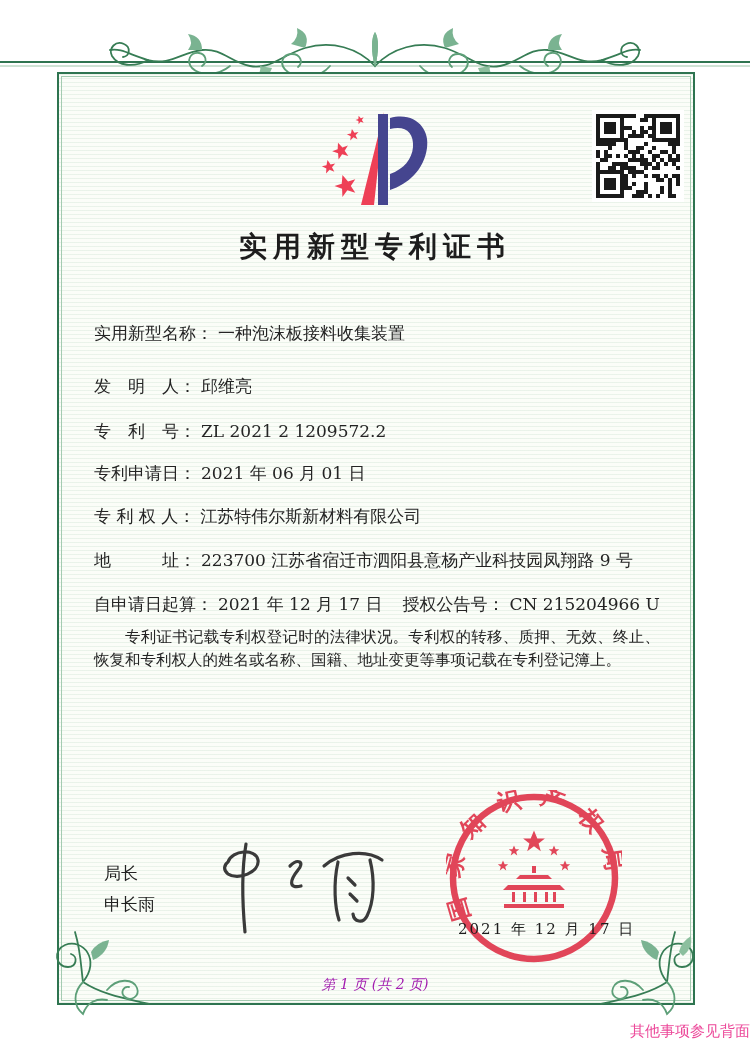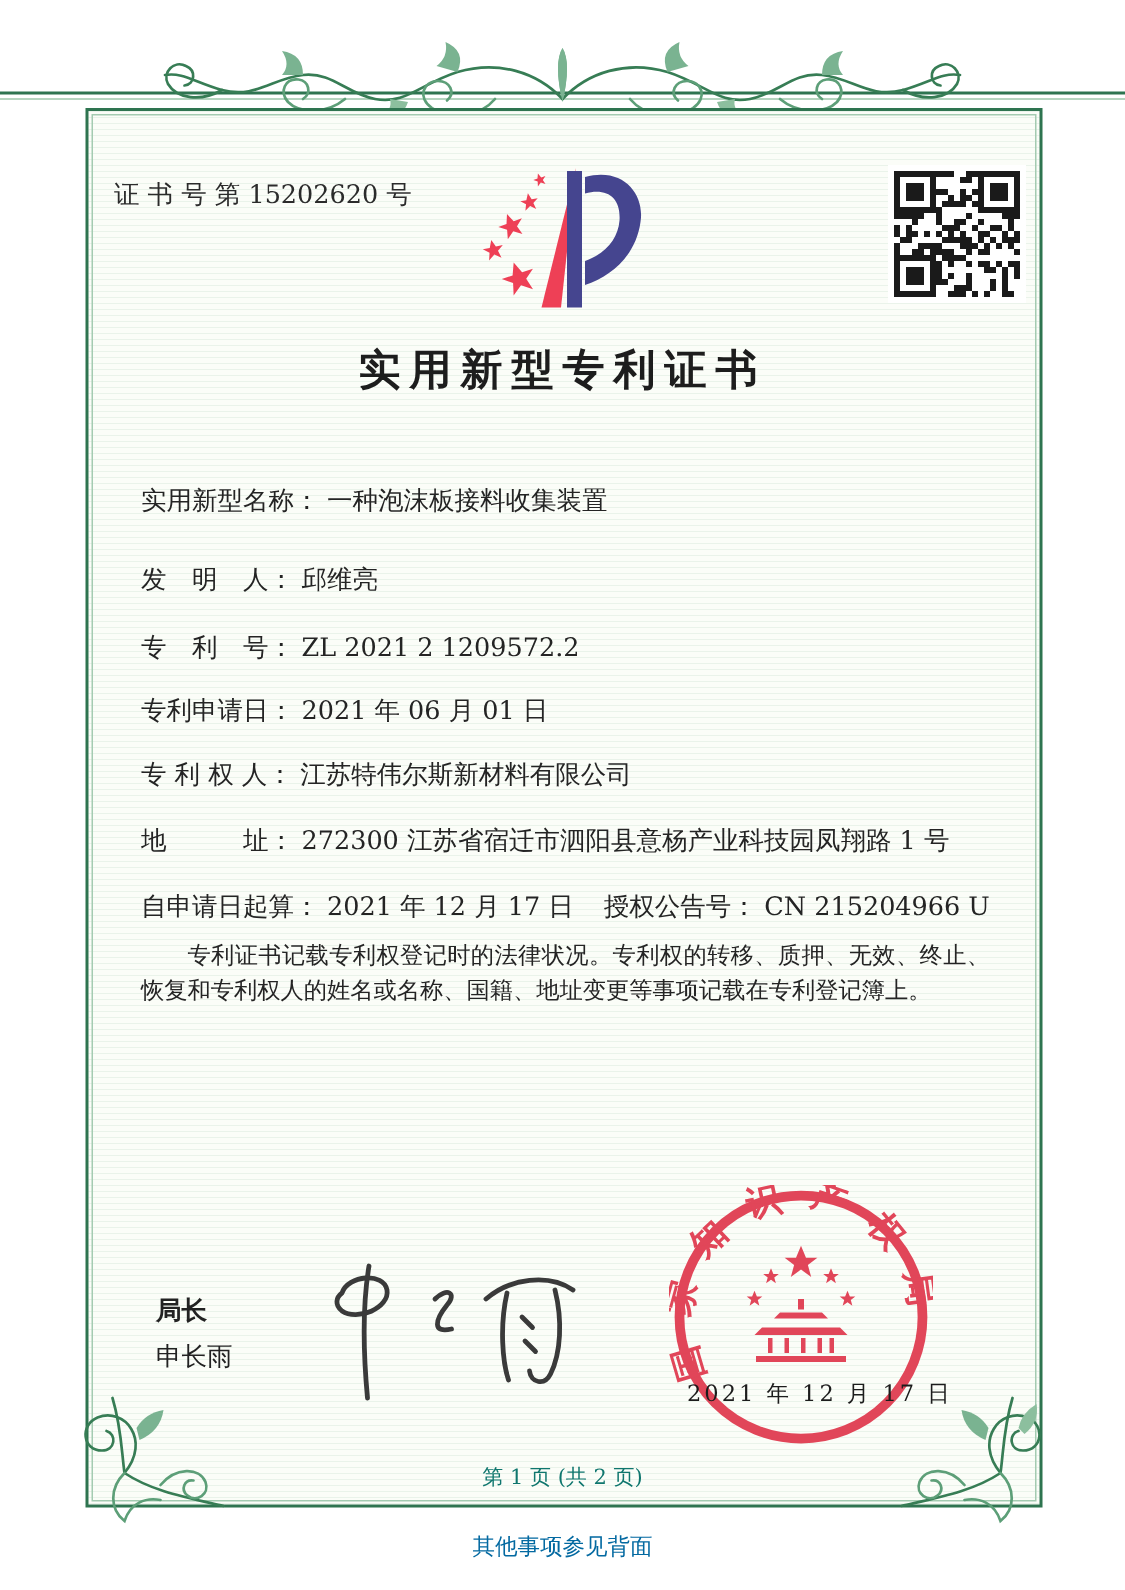--- a/index.html
+++ b/index.html
@@ -28,29 +28,29 @@
     font-size:28px;font-weight:700;letter-spacing:6px;color:#1d1d1d;margin:0;}
   
   .field-row{position:absolute;left:94px;font-size:17px;white-space:nowrap;color:#242424;}
   .f0{top:322px}.f1{top:375px}.f2{top:420px}.f3{top:462px}.f4{top:505px}.f5{top:549px}.f6{top:593px}
   .fvalue{margin-left:5px;}
   .grant2{margin-left:20px;}
   
   .paras{position:absolute;left:94px;top:626px;width:566px;font-size:15.5px;line-height:23px;text-align:justify;color:#242424;}
   .paras p{margin:0 0 3px 0;text-indent:2em;}
   
-  .sig-title{position:absolute;left:104px;top:862px;font-size:17px;font-weight:bold;}
+  .sig-title{position:absolute;left:104px;top:862px;font-size:17px;}
   .sig-name{position:absolute;left:104px;top:893px;font-size:17px;}
   .sig-svg{position:absolute;left:198px;top:836px;}
   
   .seal-svg{position:absolute;left:446px;top:790px;}
   .seal-date{position:absolute;left:458px;top:920px;font-size:15px;letter-spacing:2px;color:#1c1c1c;white-space:nowrap;}
   
-  .page-no{position:absolute;left:0;top:976px;width:100%;text-align:center;font-size:14px;color:#0f766e;}
-  .back-note{position:absolute;left:0;top:1022px;width:100%;text-align:center;font-size:15px;color:#0369a1;}
+  .page-no{position:absolute;left:0;top:976px;width:100%;text-align:center;font-size:14px;color:#a21caf;font-style:italic;}
+  .back-note{position:absolute;left:0;top:1022px;width:100%;text-align:right;font-size:15px;color:#ec4899;}
   .defs-svg{position:absolute;width:0;height:0;}
 </style>
 </head>
 <body>
 
 <div class="page">
 
   <svg class="defs-svg" aria-hidden="true">
     <defs>
       <path id="star" d="M0,-10 L2.9,-3.1 L9.5,-3.1 L4.0,1.2 L5.9,8.1 L0,3.8 L-5.9,8.1 L-4.0,1.2 L-9.5,-3.1 L-2.9,-3.1 Z"></path>
@@ -90,21 +90,20 @@
     <g stroke="#377d55" fill="none" stroke-width="1.8" stroke-linecap="round">
       <path d="M4,78 C30,72 52,68 70,56"></path>
       <path d="M78,6 C72,26 72,42 70,56"></path>
       <path d="M70,56 c-18,-22 0,-44 18,-37 c12,5 10,22 -3,22 c-9,0 -10,-11 -3,-13"></path>
       <path d="M46,64 c-10,-12 -26,-12 -30,-2 c-3,8 6,14 12,9 c5,-4 2,-11 -4,-10" stroke="#5d9f78"></path>
       <path d="M70,56 c10,10 10,24 0,32 c-4,-12 -14,-16 -24,-14" stroke="#5d9f78"></path>
       <path d="M60,34 q-14,-6 -16,-20 q12,2 18,12 z" fill="#7ab391" stroke="none"></path>
     </g>
   </svg>
 
-  <div class="cert-no">证 书 号 第 15202620 号</div>
 
   <svg class="logo" width="168" height="115" viewBox="0 0 168 115">
     <g fill="#ee4056">
       <use href="#star" transform="translate(48,84) scale(1.15) rotate(-18)"></use>
       <use href="#star" transform="translate(31,65) scale(0.72) rotate(-12)"></use>
       <use href="#star" transform="translate(43,49) scale(0.88) rotate(-20)"></use>
       <use href="#star" transform="translate(55,33) scale(0.62) rotate(-10)"></use>
       <use href="#star" transform="translate(62,18) scale(0.45) rotate(-18)"></use>
       <polygon points="86,10 63,103 76,103"></polygon>
     </g>
@@ -269,21 +268,21 @@
   <div class="field-row f2">
     <span class="flabel">专　利　号：</span><span class="fvalue">ZL 2021 2 1209572.2</span>
   </div>
   <div class="field-row f3">
     <span class="flabel">专利申请日：</span><span class="fvalue">2021 年 06 月 01 日</span>
   </div>
   <div class="field-row f4">
     <span class="flabel">专 利 权 人：</span><span class="fvalue">江苏特伟尔斯新材料有限公司</span>
   </div>
   <div class="field-row f5">
-    <span class="flabel">地　　　址：</span><span class="fvalue">272300 江苏省宿迁市泗阳县意杨产业科技园凤翔路 1 号</span>
+    <span class="flabel">地　　　址：</span><span class="fvalue">223700 江苏省宿迁市泗阳县意杨产业科技园凤翔路 9 号</span>
   </div>
   <div class="field-row f6">
     <span class="flabel">自申请日起算：</span><span class="fvalue">2021 年 12 月 17 日</span><span class="flabel grant2">授权公告号：</span><span class="fvalue">CN 215204966 U</span>
   </div>
 
   <div class="paras">
     <p>专利证书记载专利权登记时的法律状况。专利权的转移、质押、无效、终止、恢复和专利权人的姓名或名称、国籍、地址变更等事项记载在专利登记簿上。</p>
   </div>
 
   <div class="sig-title">局长</div>

